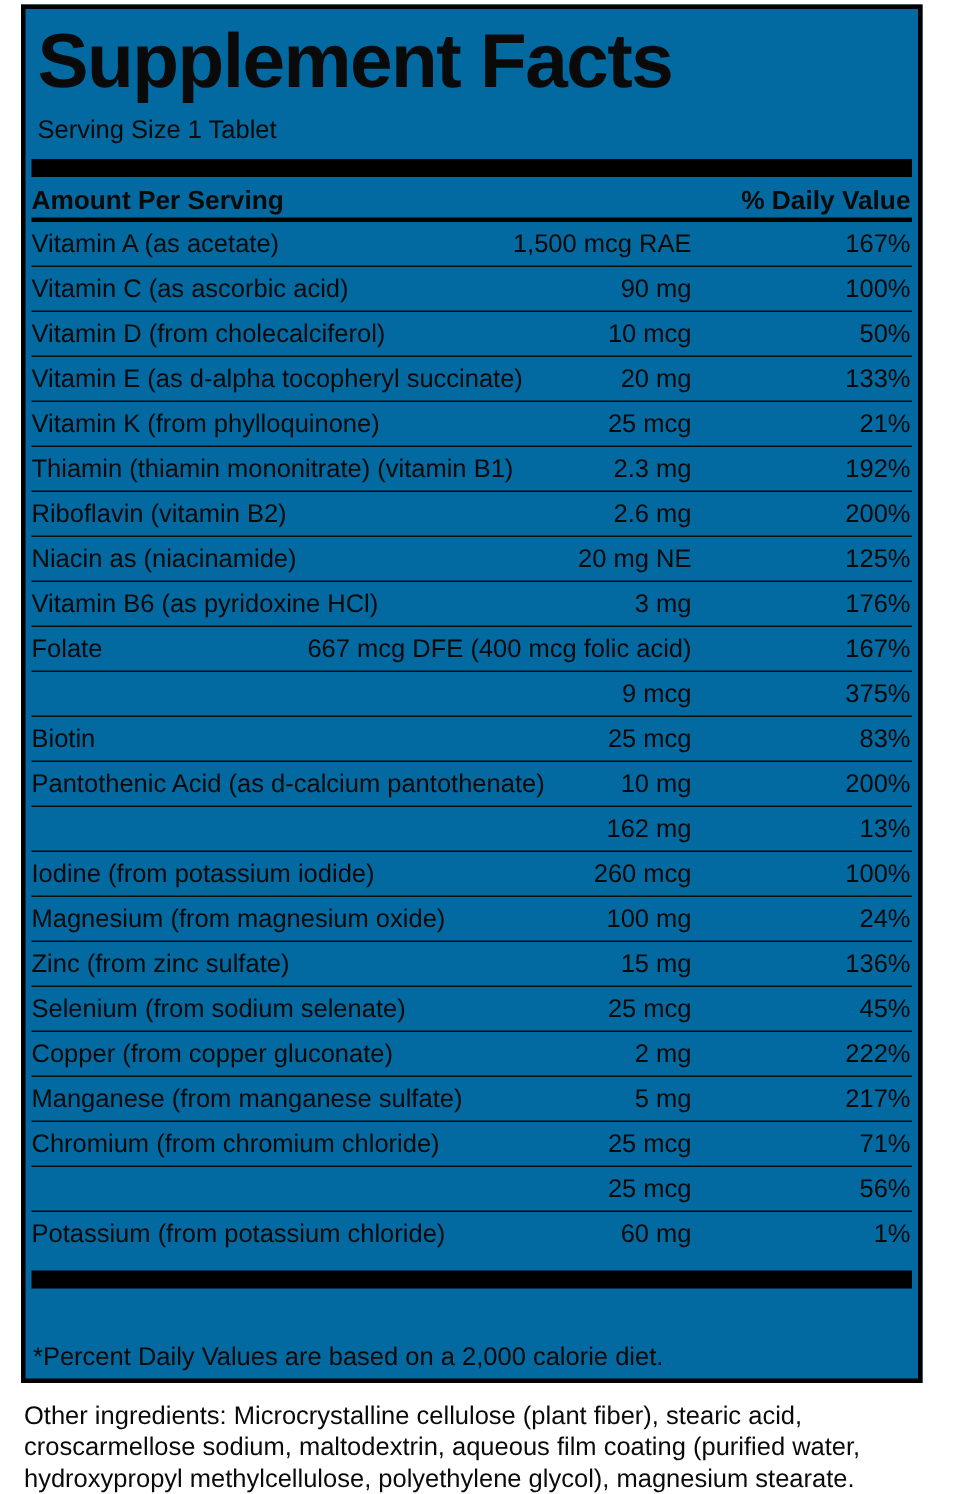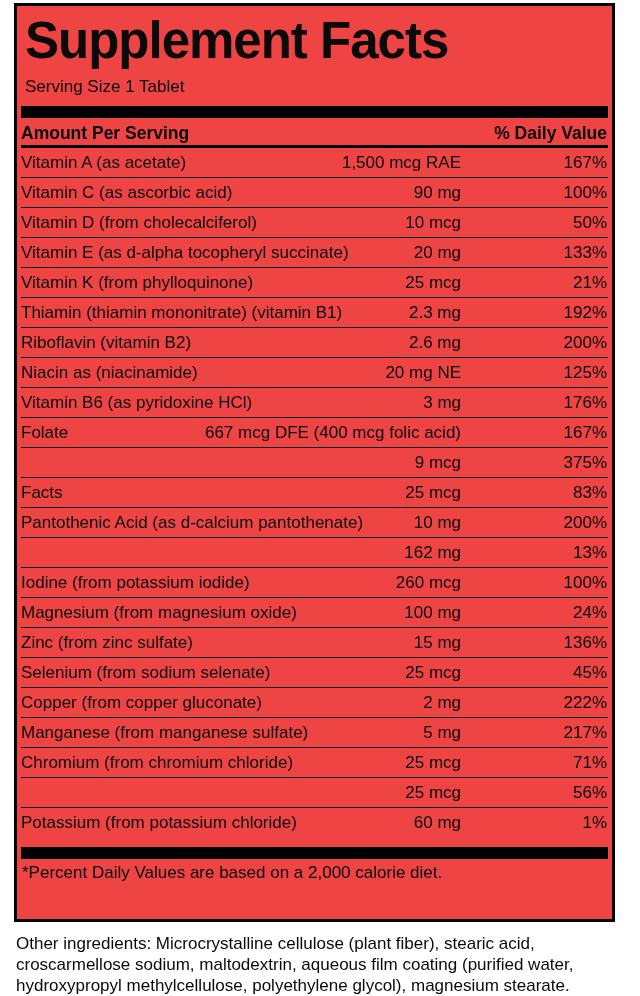--- a/index.html
+++ b/index.html
@@ -9,21 +9,21 @@
     color: #0a0a0a;
     font-family: "Liberation Sans", sans-serif;
     position: relative;
     overflow: hidden;
   }
   .panel {
     position: absolute;
     left: 14px; top: 3px;
     width: 601px; height: 919px;
     border: 3px solid #000000;
-    background: #ef4444;
+    background: #0369a1;
     padding: 0 4px;
   }
   .title {
     margin-top: 6px;
     margin-left: 4px;
     font-size: 51px;
     line-height: 58px;
     font-weight: bold;
     letter-spacing: -1px;
     color: #0a0a0a;
@@ -78,21 +78,21 @@
     white-space: nowrap;
     line-height: 30px;
   }
   .row .dv {
     position: absolute; right: 1px; top: 0;
     text-align: right;
     white-space: nowrap;
     line-height: 30px;
   }
   .footnote {
-    padding-top: 4px;
+    padding-top: 36px;
     padding-left: 1px;
     font-size: 17px;
     color: #0a0a0a;
   }
   .other-ingredients {
     position: absolute;
     left: 16px; top: 933px;
     width: 616px;
     font-size: 17px;
     line-height: 21px;
@@ -159,21 +159,21 @@
       <div class="row">
         <span class="name">Folate</span>
         <span class="amt">667 mcg DFE (400 mcg folic acid)</span>
         <span class="dv">167%</span>
       </div>
       <div class="row">
         <span class="amt">9 mcg</span>
         <span class="dv">375%</span>
       </div>
       <div class="row">
-        <span class="name">Facts</span>
+        <span class="name">Biotin</span>
         <span class="amt">25 mcg</span>
         <span class="dv">83%</span>
       </div>
       <div class="row">
         <span class="name">Pantothenic Acid (as d-calcium pantothenate)</span>
         <span class="amt">10 mg</span>
         <span class="dv">200%</span>
       </div>
       <div class="row">
         <span class="amt">162 mg</span>

